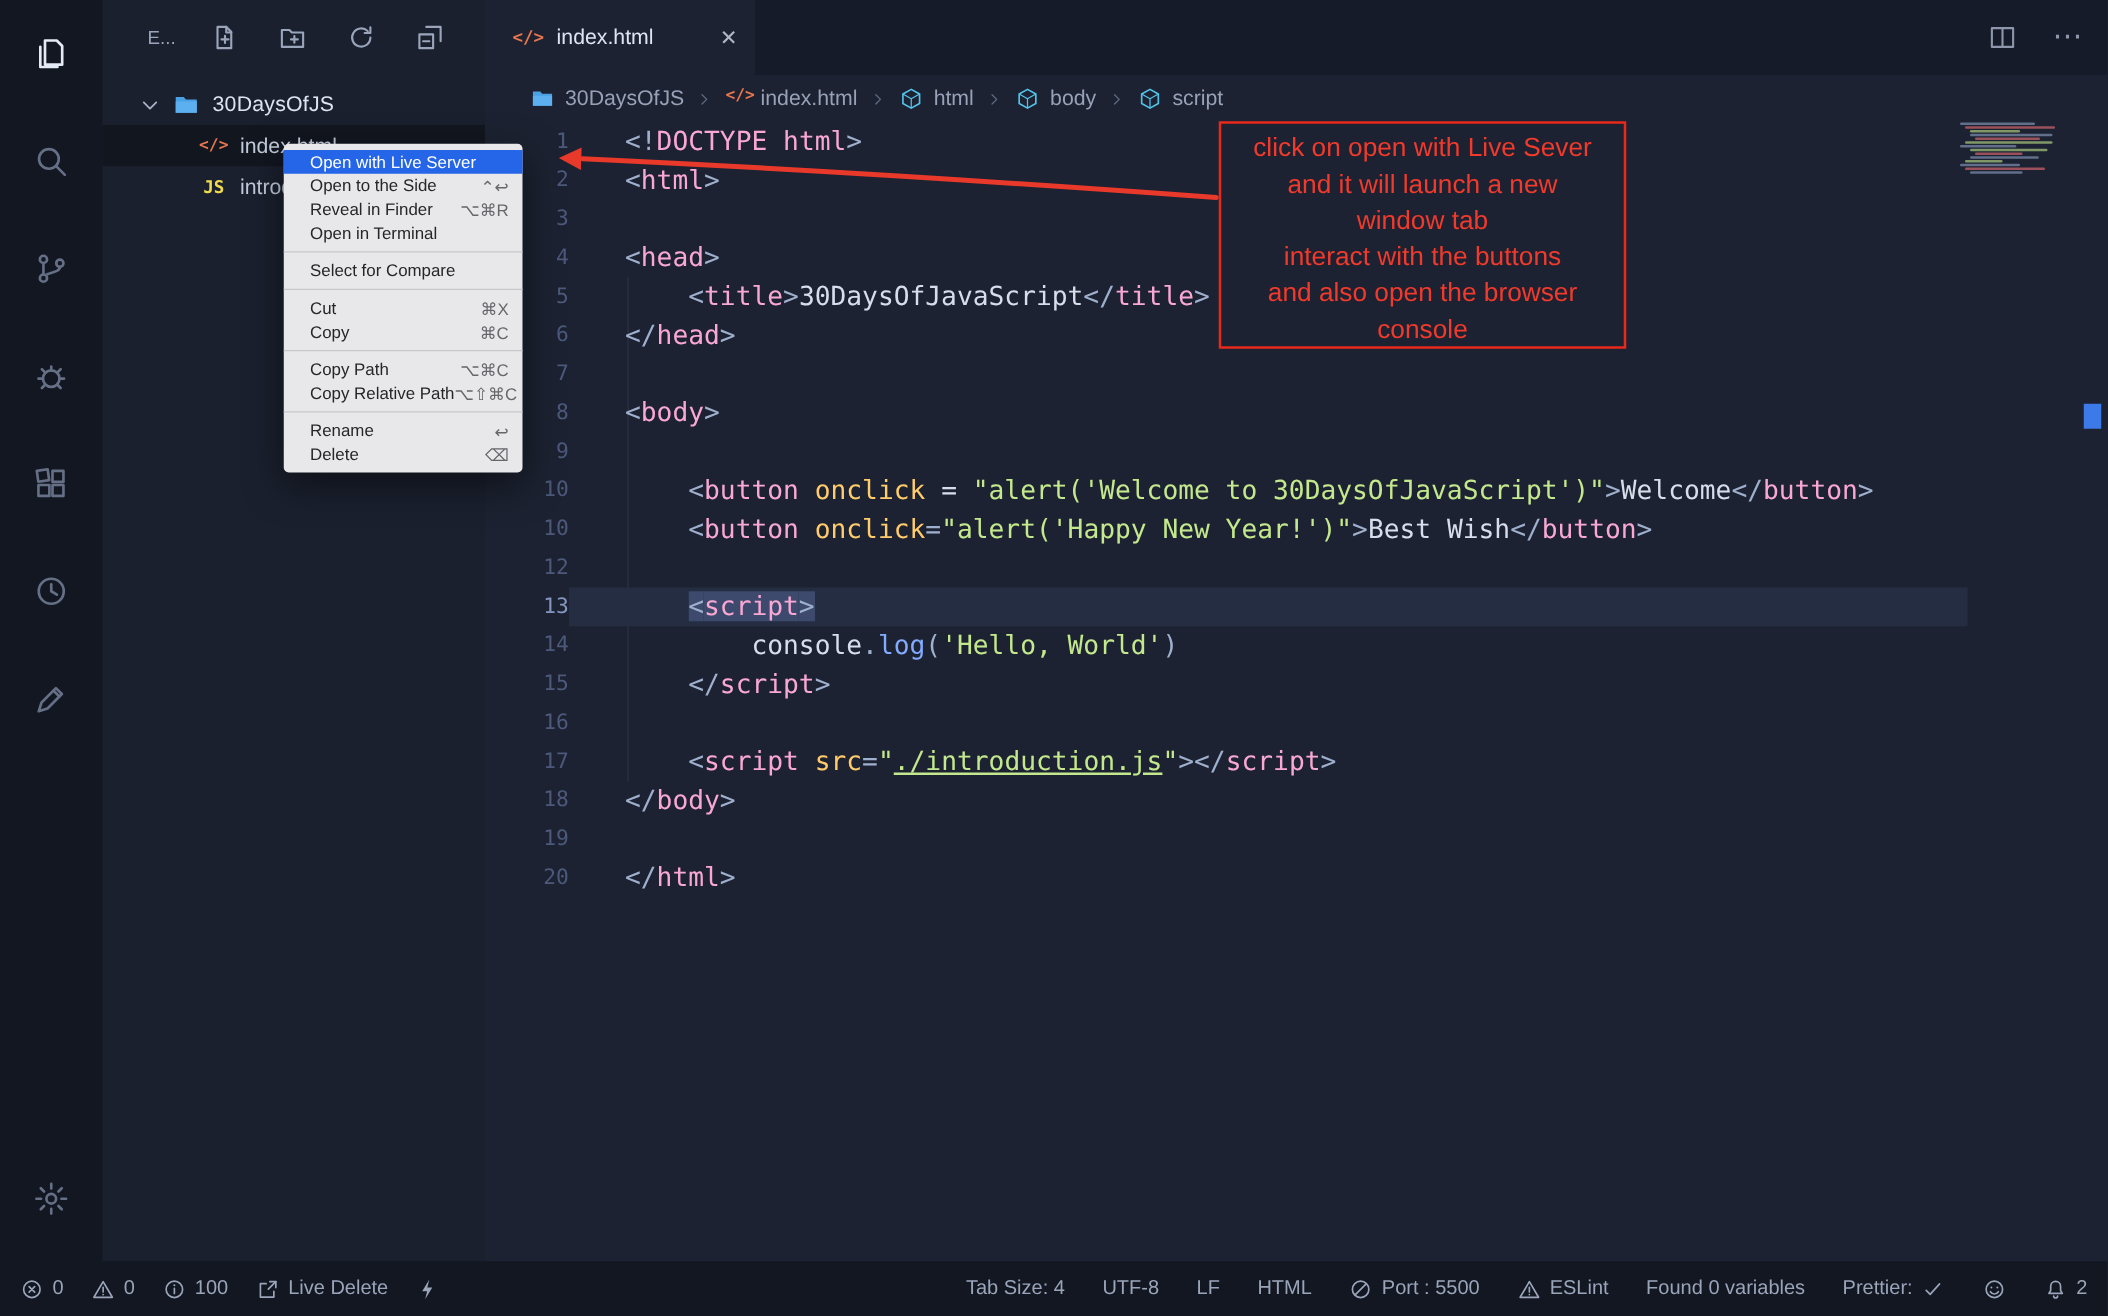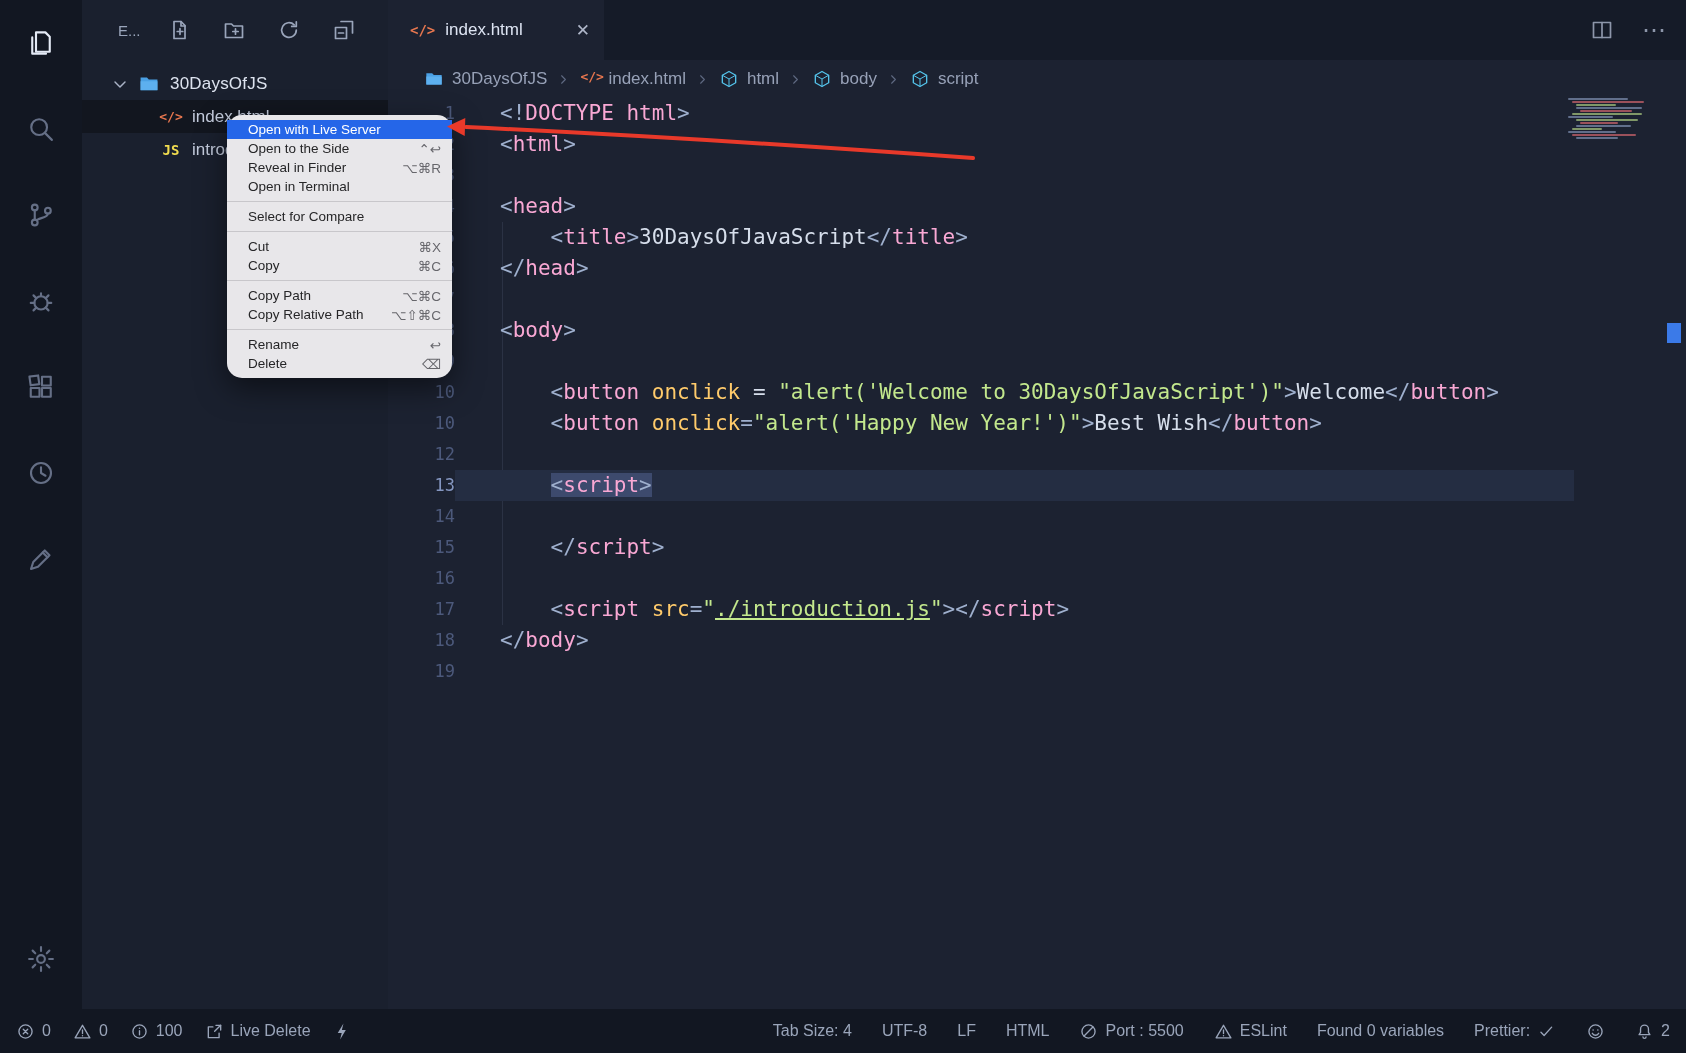--- a/index.html
+++ b/index.html
@@ -64,21 +64,21 @@
   .tok-link{color:#c3e88d;text-decoration:underline}
   .hl{background:#3d4a6d}
   .indent-guide{position:absolute;left:114px;top:124px;height:403px;width:1px;background:rgba(160,176,208,.12)}
 
   .minimap{position:absolute;right:26px;top:0;width:92px}
   .mm-bar{height:2px;margin-bottom:1px;border-radius:1px;opacity:.6}
 
   .overview-marker{position:absolute;right:5px;top:323px;width:14px;height:20px;background:#3b7ae8;z-index:3}
 
   
-  .context-menu{position:absolute;left:227px;top:115px;width:225px;background:#e8e7ea;border-radius:15px;box-shadow:0 10px 30px rgba(0,0,0,.5);padding:5px 0;z-index:40;color:#262628;font-size:13.5px}
+  .context-menu{position:absolute;left:227px;top:115px;width:191px;background:#e8e7ea;border-radius:4px;box-shadow:0 10px 30px rgba(0,0,0,.5);padding:5px 0;z-index:40;color:#262628;font-size:13.5px}
   .menu-item{height:19px;display:flex;align-items:center;padding:0 11px 0 21px;cursor:pointer}
   .menu-item.highlighted{background:#2566e8;color:#fff}
   .mi-label{white-space:nowrap}
   .mi-short{margin-left:auto;color:#46464c;opacity:.8}
   .menu-item.highlighted .mi-short{color:#fff}
   .menu-sep{height:1px;background:#c8c7cb;margin:5px 0}
 
   
   .annotation-box{position:absolute;left:975px;top:97px;width:326px;height:182px;border:2px solid #e8291c;color:#f23a2c;font-size:21px;line-height:29px;text-align:center;padding-top:5px;z-index:50}
   .arrow-svg{position:absolute;inset:0;width:1686px;height:1053px;z-index:55;pointer-events:none}
@@ -361,40 +361,45 @@
           <div class="code-line">
             <span class="gutter">12</span>
             <span class="line-content"></span>
           </div>
           <div class="code-line active">
             <span class="gutter">13</span>
             <span class="line-content"><span class="tok-txt">    </span><span class="tok-pun hl">&lt;</span><span class="tok-tag hl">script</span><span class="tok-pun hl">&gt;</span></span>
           </div>
           <div class="code-line">
             <span class="gutter">14</span>
+            <span class="line-content"><span class="tok-txt">        console</span><span class="tok-pun">.</span><span class="tok-fn">log</span><span class="tok-pun">(</span><span class="tok-str">'Hello, World'</span><span class="tok-pun">)</span></span>
           </div>
           <div class="code-line">
             <span class="gutter">15</span>
             <span class="line-content"><span class="tok-txt">    </span><span class="tok-pun">&lt;/</span><span class="tok-tag">script</span><span class="tok-pun">&gt;</span></span>
           </div>
           <div class="code-line">
             <span class="gutter">16</span>
             <span class="line-content"></span>
           </div>
           <div class="code-line">
             <span class="gutter">17</span>
             <span class="line-content"><span class="tok-txt">    </span><span class="tok-pun">&lt;</span><span class="tok-tag">script</span><span class="tok-txt"> </span><span class="tok-attr">src</span><span class="tok-pun">=</span><span class="tok-str">"</span><span class="tok-link">./introduction.js</span><span class="tok-str">"</span><span class="tok-pun">&gt;</span><span class="tok-pun">&lt;/</span><span class="tok-tag">script</span><span class="tok-pun">&gt;</span></span>
           </div>
           <div class="code-line">
             <span class="gutter">18</span>
             <span class="line-content"><span class="tok-pun">&lt;/</span><span class="tok-tag">body</span><span class="tok-pun">&gt;</span></span>
           </div>
           <div class="code-line">
             <span class="gutter">19</span>
             <span class="line-content"></span>
+          </div>
+          <div class="code-line">
+            <span class="gutter">20</span>
+            <span class="line-content"><span class="tok-pun">&lt;/</span><span class="tok-tag">html</span><span class="tok-pun">&gt;</span></span>
           </div>
         </div>
       <div class="minimap">
           <div class="mm-bar" style="margin-left: 0px; width: 60px; background: rgb(143, 163, 200);"></div>
           <div class="mm-bar" style="margin-left: 4px; width: 72px; background: rgb(240, 113, 120);"></div>
           <div class="mm-bar" style="margin-left: 8px; width: 40px; background: rgb(195, 232, 141);"></div>
           <div class="mm-bar" style="margin-left: 8px; width: 66px; background: rgb(143, 163, 200);"></div>
           <div class="mm-bar" style="margin-left: 12px; width: 52px; background: rgb(240, 113, 120);"></div>
           <div class="mm-bar" style="margin-left: 4px; width: 70px; background: rgb(195, 232, 141);"></div>
           <div class="mm-bar" style="margin-left: 0px; width: 45px; background: rgb(143, 163, 200);"></div>
@@ -455,20 +460,28 @@
       <div class="menu-item">
         <span class="mi-label">Rename</span>
         <span class="mi-short">↩</span>
       </div>
       <div class="menu-item">
         <span class="mi-label">Delete</span>
         <span class="mi-short">⌫</span>
       </div>
     </div>
 
+  <div class="annotation-box">
+      <div class="ann-line">click on open with Live Sever</div>
+      <div class="ann-line">and it will launch a new</div>
+      <div class="ann-line">window tab</div>
+      <div class="ann-line">interact with the buttons</div>
+      <div class="ann-line">and also open the browser</div>
+      <div class="ann-line">console</div>
+    </div>
 
   <svg class="arrow-svg">
     <path d="M 973 158 Q 700 138 466 127" stroke="#e8392a" stroke-width="4" fill="none" stroke-linecap="round"></path>
     <polygon points="447,126.4 465.3,118 464.7,136" fill="#e8392a"></polygon>
   </svg>
 
   <div class="status-bar">
     <div class="status-left">
         <div class="st-item">
           <span class="st-ic">

